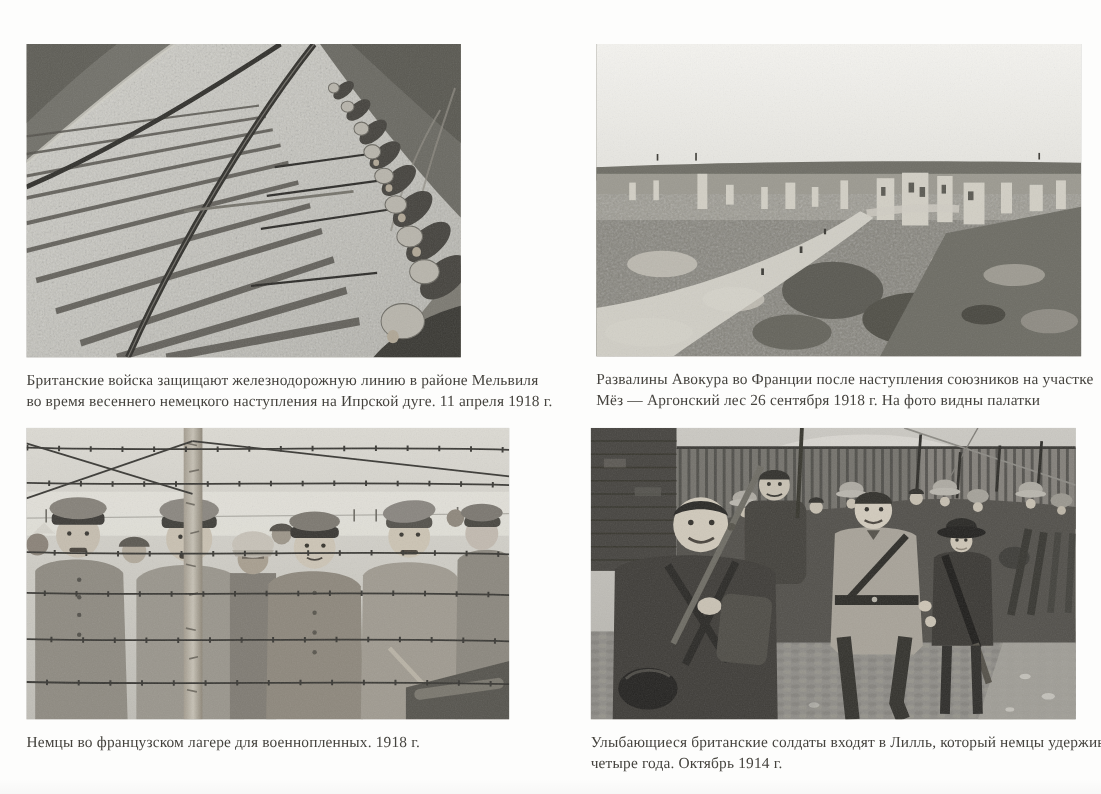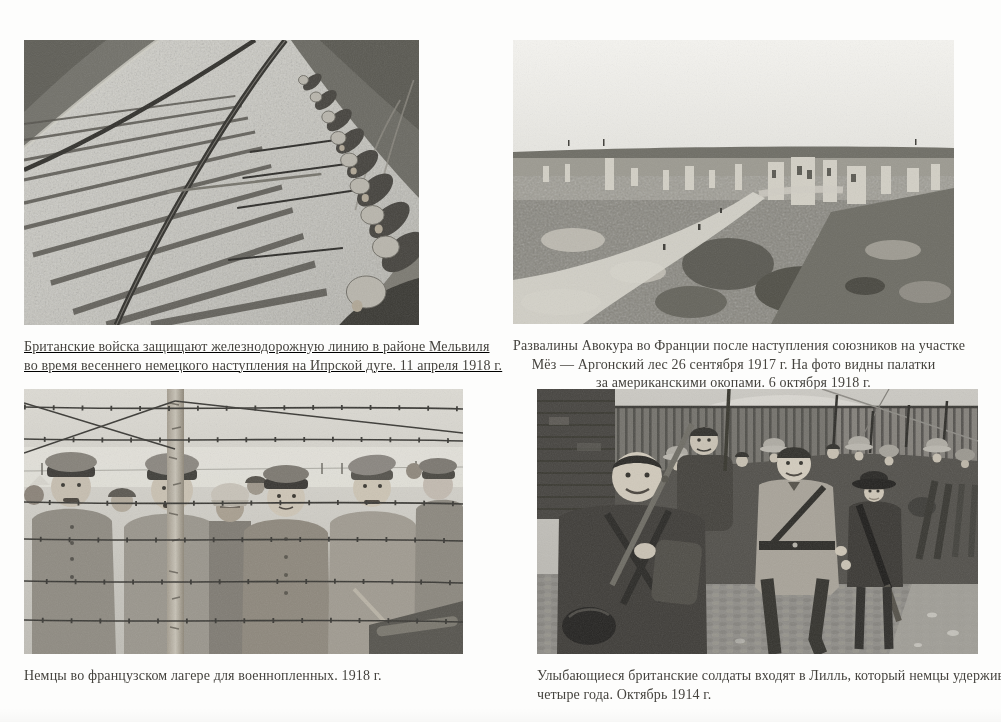--- a/index.html
+++ b/index.html
@@ -6,22 +6,22 @@
   html,body{margin:0;padding:0;background:#ffffff;}
   .page{position:relative;width:1001px;height:722px;background:#fdfdfc;overflow:hidden;
         font-family:"Liberation Serif","DejaVu Serif",serif;}
   .page::after{content:"";position:absolute;left:0;right:0;bottom:0;height:14px;
         background:linear-gradient(to bottom,rgba(0,0,0,0),rgba(0,0,0,0.025));pointer-events:none;}
   figure{position:absolute;margin:0;padding:0;}
   .photo{position:relative;width:100%;background:#c7c6c0;overflow:hidden;}
   .photo svg{display:block;width:100%;height:100%;}
   .caption{margin-top:13px;color:#45433e;font-size:14px;line-height:18.5px;letter-spacing:0.15px;}
   .caption span{display:block;white-space:nowrap;}
-  .fig1{left:24px;top:40px;width:395px;text-decoration:underline;}   .fig1 .photo{height:285px;}
-  .fig2{left:513px;top:40px;width:441px;text-align:center;}  .fig2 .photo{height:284px;}
+  .fig1{left:24px;top:40px;width:395px;}   .fig1 .photo{height:285px;}
+  .fig2{left:542px;top:40px;width:441px;}  .fig2 .photo{height:284px;}
   .fig3{left:24px;top:389px;width:439px;font-family:Liberation Serif, serif;}  .fig3 .photo{height:265px;}
   .fig4{left:537px;top:389px;width:441px;} .fig4 .photo{height:265px;}
 </style>
 </head>
 <body>
 
 <div class="page">
 
   <figure class="fig1">
     <div class="photo">
@@ -188,22 +188,21 @@
           <rect x="207" y="168" width="2" height="5"></rect>
             <rect x="90" y="99" width="1.5" height="7"></rect>
           <rect x="55" y="100" width="1.5" height="6"></rect>
             <rect x="402" y="99" width="1.5" height="6"></rect>
         </g>
         <rect width="441" height="284" filter="url(#bN)" opacity="0.11"></rect>
       </svg>
     </div>
     <figcaption class="caption">
       <span>Развалины Авокура во Франции после наступления союзников на участке</span>
-      <span>Мёз — Аргонский лес 26 сентября 1917 г. На фото видны палатки</span>
-      <span>за американскими окопами. 6 октября 1918 г.</span>
+      <span>Мёз — Аргонский лес 26 сентября 1918 г. На фото видны палатки</span>
     </figcaption>
   </figure>
 
   <figure class="fig3">
     <div class="photo">
       <svg viewBox="0 0 439 265" preserveAspectRatio="none">
         <defs>
           <linearGradient id="cSky" x1="0" y1="0" x2="0" y2="1">
             <stop offset="0" stop-color="#dcdad3"></stop>
               <stop offset="1" stop-color="#bfbdb6"></stop>

